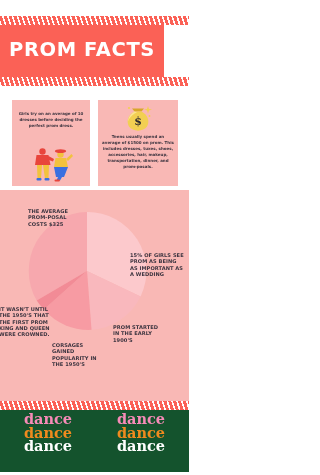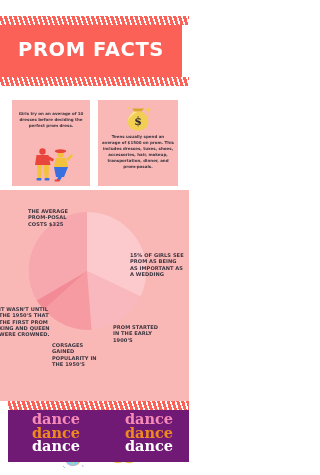--- a/index.html
+++ b/index.html
@@ -7,21 +7,21 @@
     width:189px;height:475px;
     background:#ffffff;
     font-family:"Liberation Sans", sans-serif;
     overflow:hidden;
     position:relative;
   }
   .page{position:relative;width:189px;height:475px;background:#ffffff;overflow:hidden;}
 
   
   .header{
-    position:absolute;left:0;top:16px;width:182px;height:70px;
+    position:absolute;left:0;top:16px;width:164px;height:70px;
     background:#fb6156;
   }
   .hatch{
     position:absolute;left:0;width:189px;height:9px;
     background-image:repeating-linear-gradient(72deg,
         #ffffff 0px,#ffffff 1.6px,
         #fb6156 1.6px,#fb6156 4.6px);
   }
   .hatch.top{top:0;}
   .hatch.bot{bottom:0;}
@@ -89,22 +89,22 @@
   .lab-corsage{left:52px;top:152px;width:50px;}
   .lab-couple{left:113px;top:134px;width:46px;}
 
   .ico{position:absolute;}
   .ico svg{display:block;}
   .ico-disco{left:62px;top:253px;}
   .ico-rings{left:108px;top:252px;}
 
   
   .footer{
-    position:absolute;left:8px;top:401px;width:189px;height:61px;
-    background:#701a75;
+    position:absolute;left:0;top:401px;width:189px;height:71px;
+    background:#14532d;
   }
   .dance-group{
     position:absolute;top:11px;width:84px;height:44px;
     font-family:"DejaVu Serif", serif;
     font-weight:bold;
     font-size:14.5px;
     line-height:13.5px;
     text-align:center;
   }
   .dance-group.g1{left:6px;}

